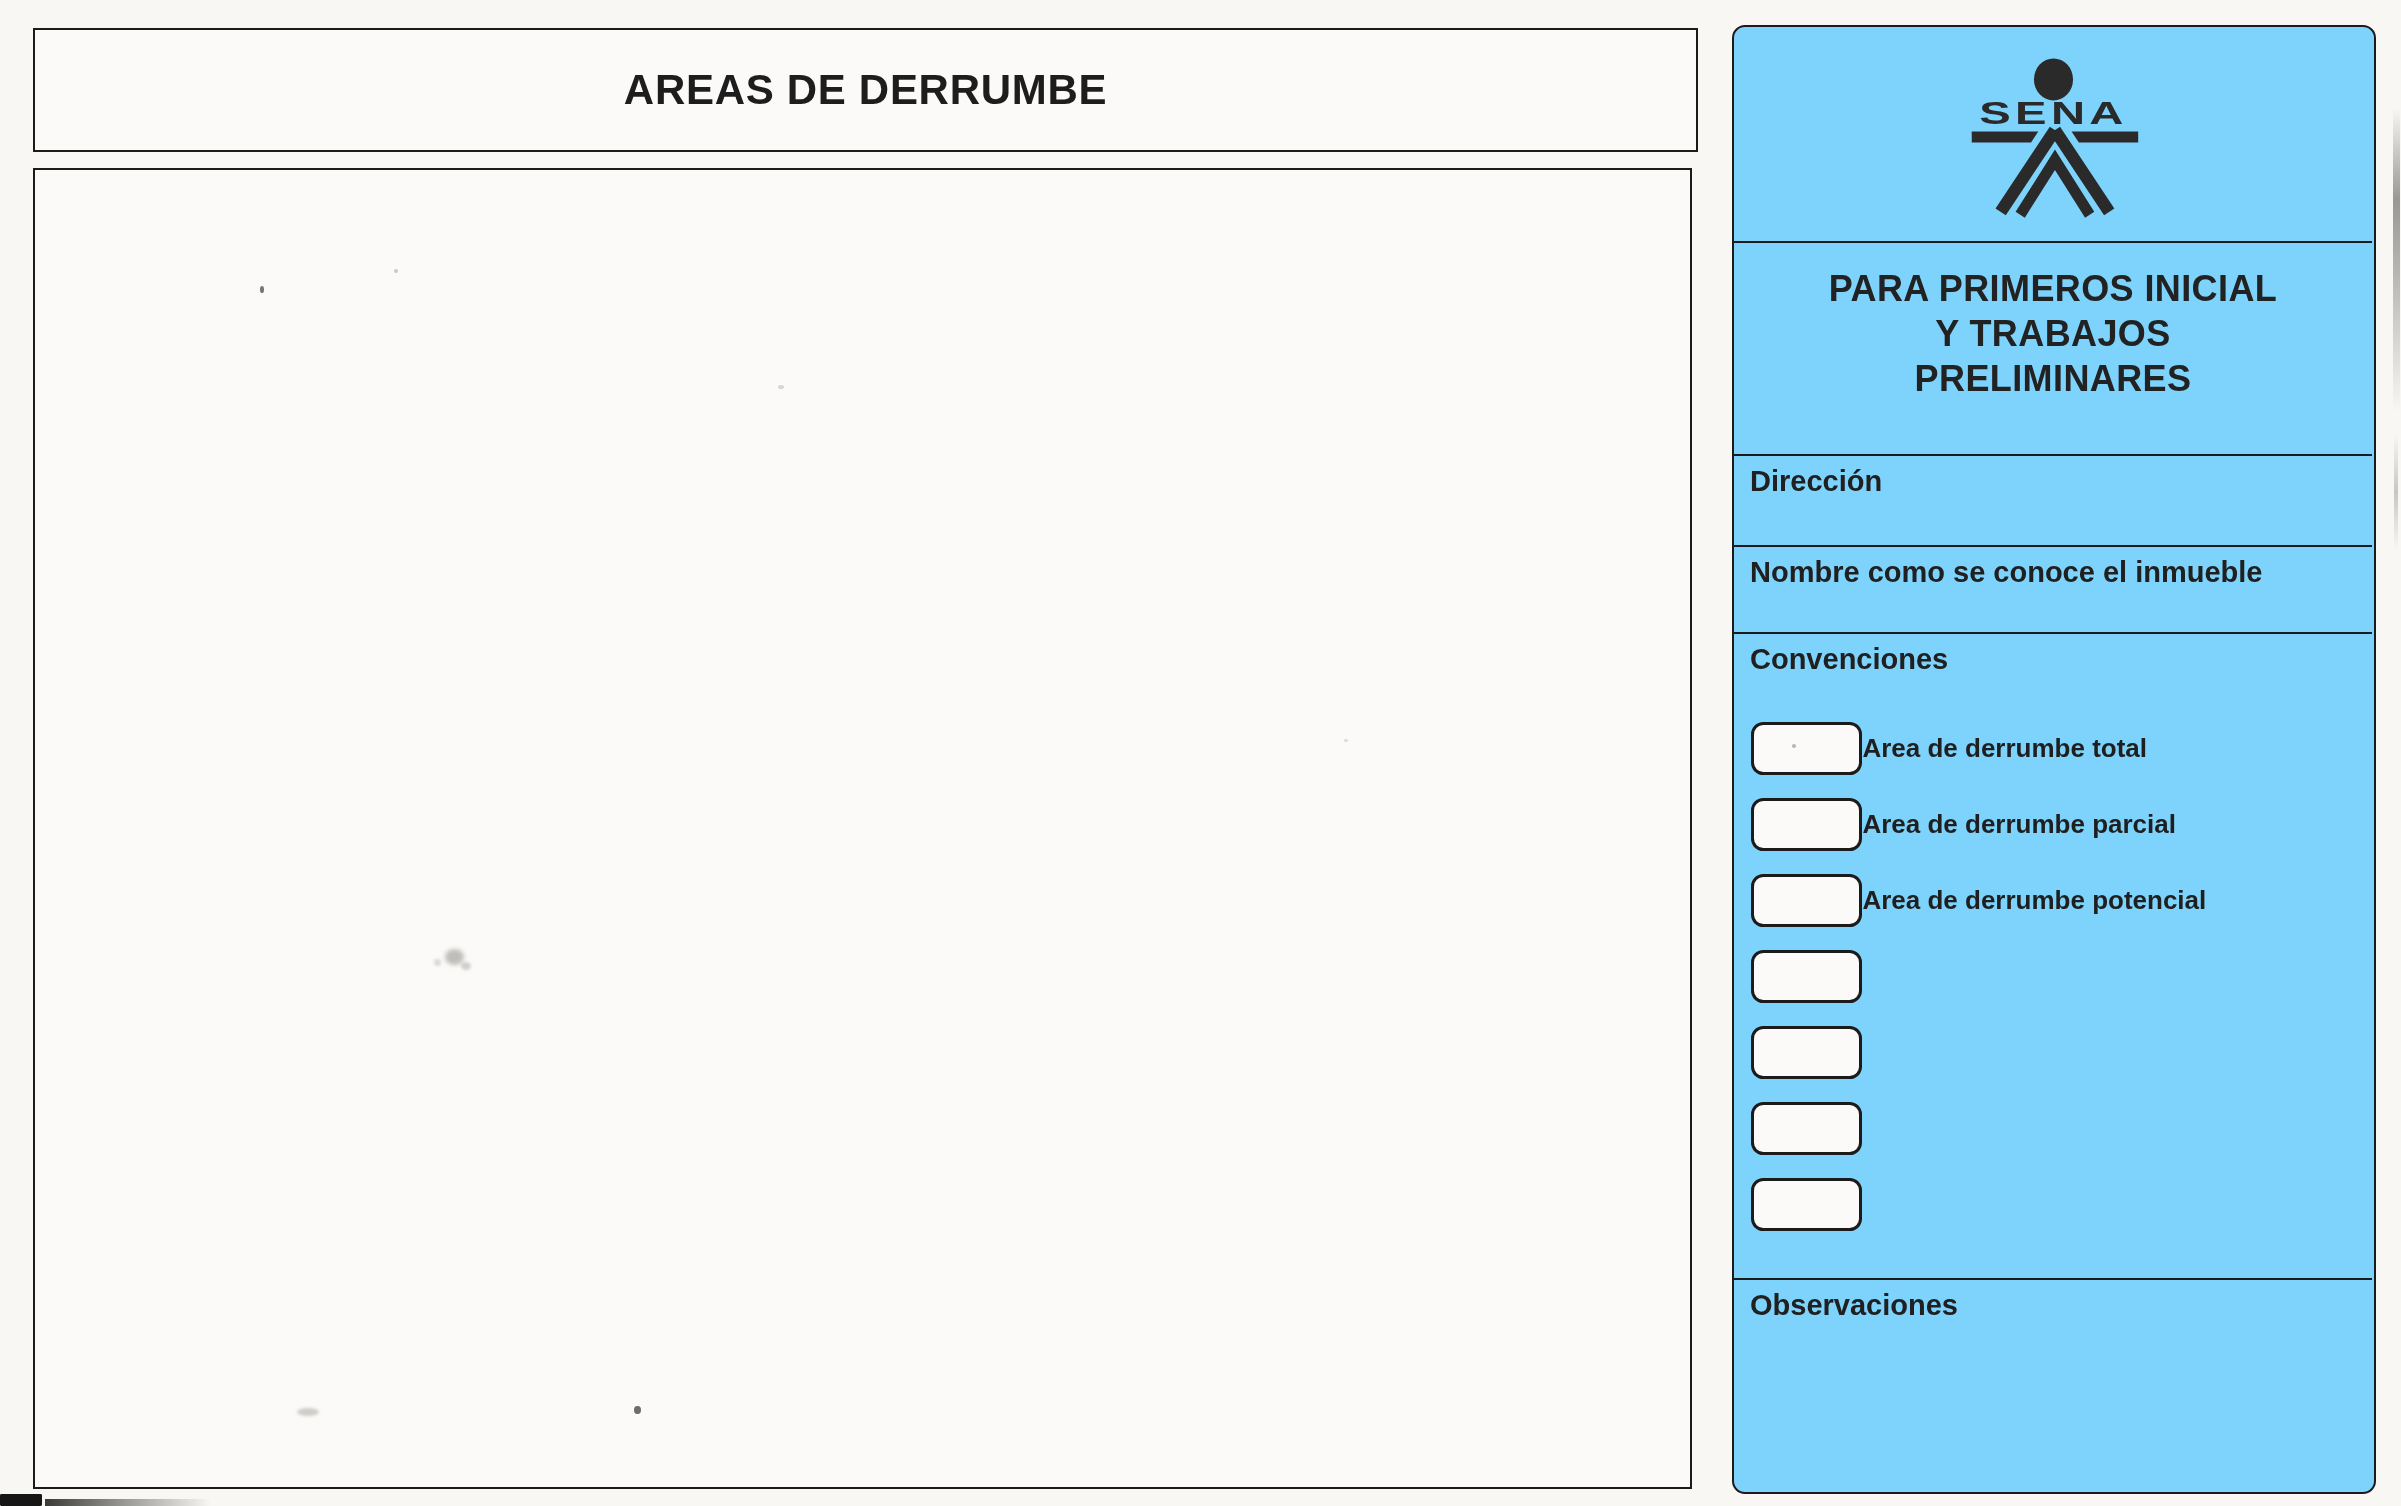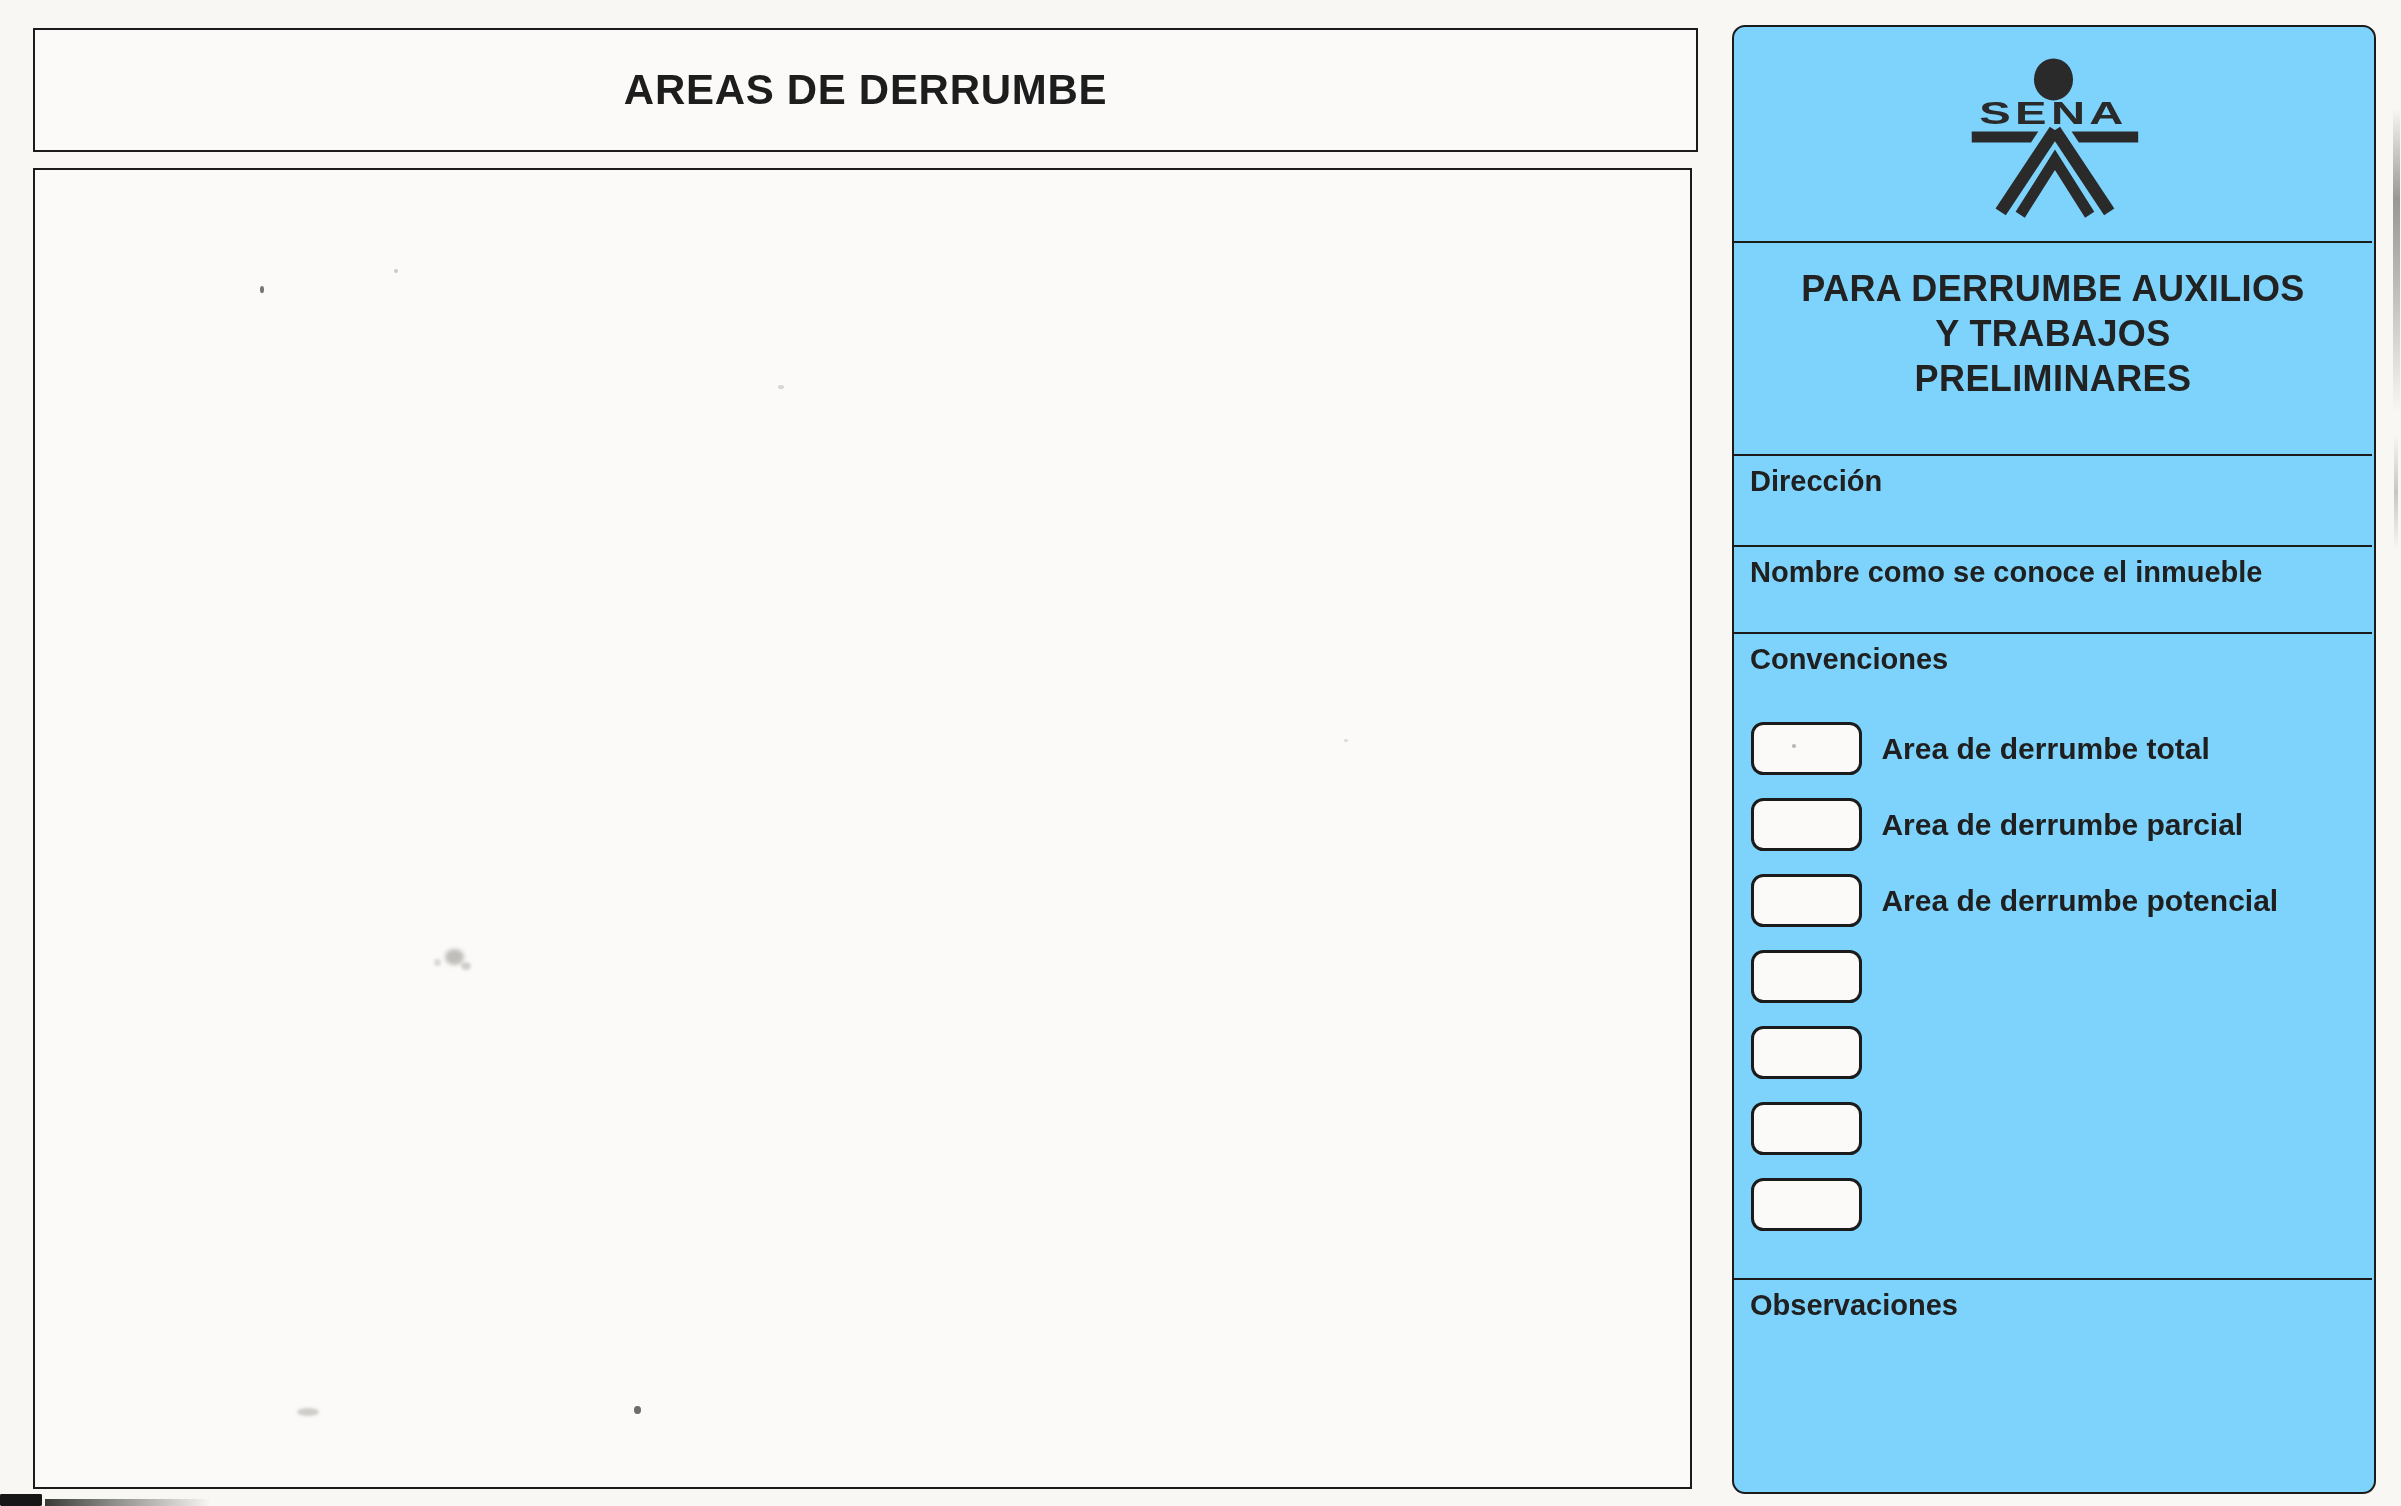--- a/index.html
+++ b/index.html
@@ -72,21 +72,21 @@
   .legend-row{
     position:absolute;left:17.4px;height:53px;width:608px;
     display:flex;align-items:center;
   }
   .legend-box{
     width:111px;height:53px;box-sizing:border-box;
     border:3.6px solid #1b1b1b;border-radius:12.3px;
     background:#fbfaf8;flex:0 0 auto;
   }
   .legend-label{
-    margin-left:19px;font-size:30px;color:#1f1f1f;white-space:nowrap;
+    margin-left:0;font-size:26px;color:#1f1f1f;white-space:nowrap;
   }
   
   .fecha-cell{
     position:relative;width:319px;height:74px;box-sizing:border-box;
   }
   .realizo-cell{
     position:relative;width:319px;height:74px;box-sizing:border-box;
     border-left:2.9px solid #1b1b1b;
   }
   
@@ -136,21 +136,21 @@
 
         <polyline points="79,218 127,142 175,218" fill="none" stroke="#2a2a2a" stroke-width="15"></polyline>
 
         <ellipse cx="125" cy="31" rx="27" ry="29" fill="#2a2a2a"></ellipse>
 
         <text x="125" y="92" text-anchor="middle" font-family="Liberation Sans, sans-serif" font-size="44" font-weight="bold" letter-spacing="4" textLength="205" lengthAdjust="spacingAndGlyphs" fill="#2a2a2a">SENA</text>
       </svg>
     </div>
 
     <div class="sec sec-formtitle bt">
-      <div class="form-title-line">PARA DERRUMBE AUXILIOS</div>
+      <div class="form-title-line">PARA PRIMEROS INICIAL</div>
       <div class="form-title-line">Y TRABAJOS</div>
       <div class="form-title-line">PRELIMINARES</div>
     </div>
 
     <div class="sec sec-direccion bt">
       <span class="cell-label">Dirección</span>
       <div class="fill-area fill-direccion"></div>
     </div>
 
     <div class="sec sec-nombre bt">

